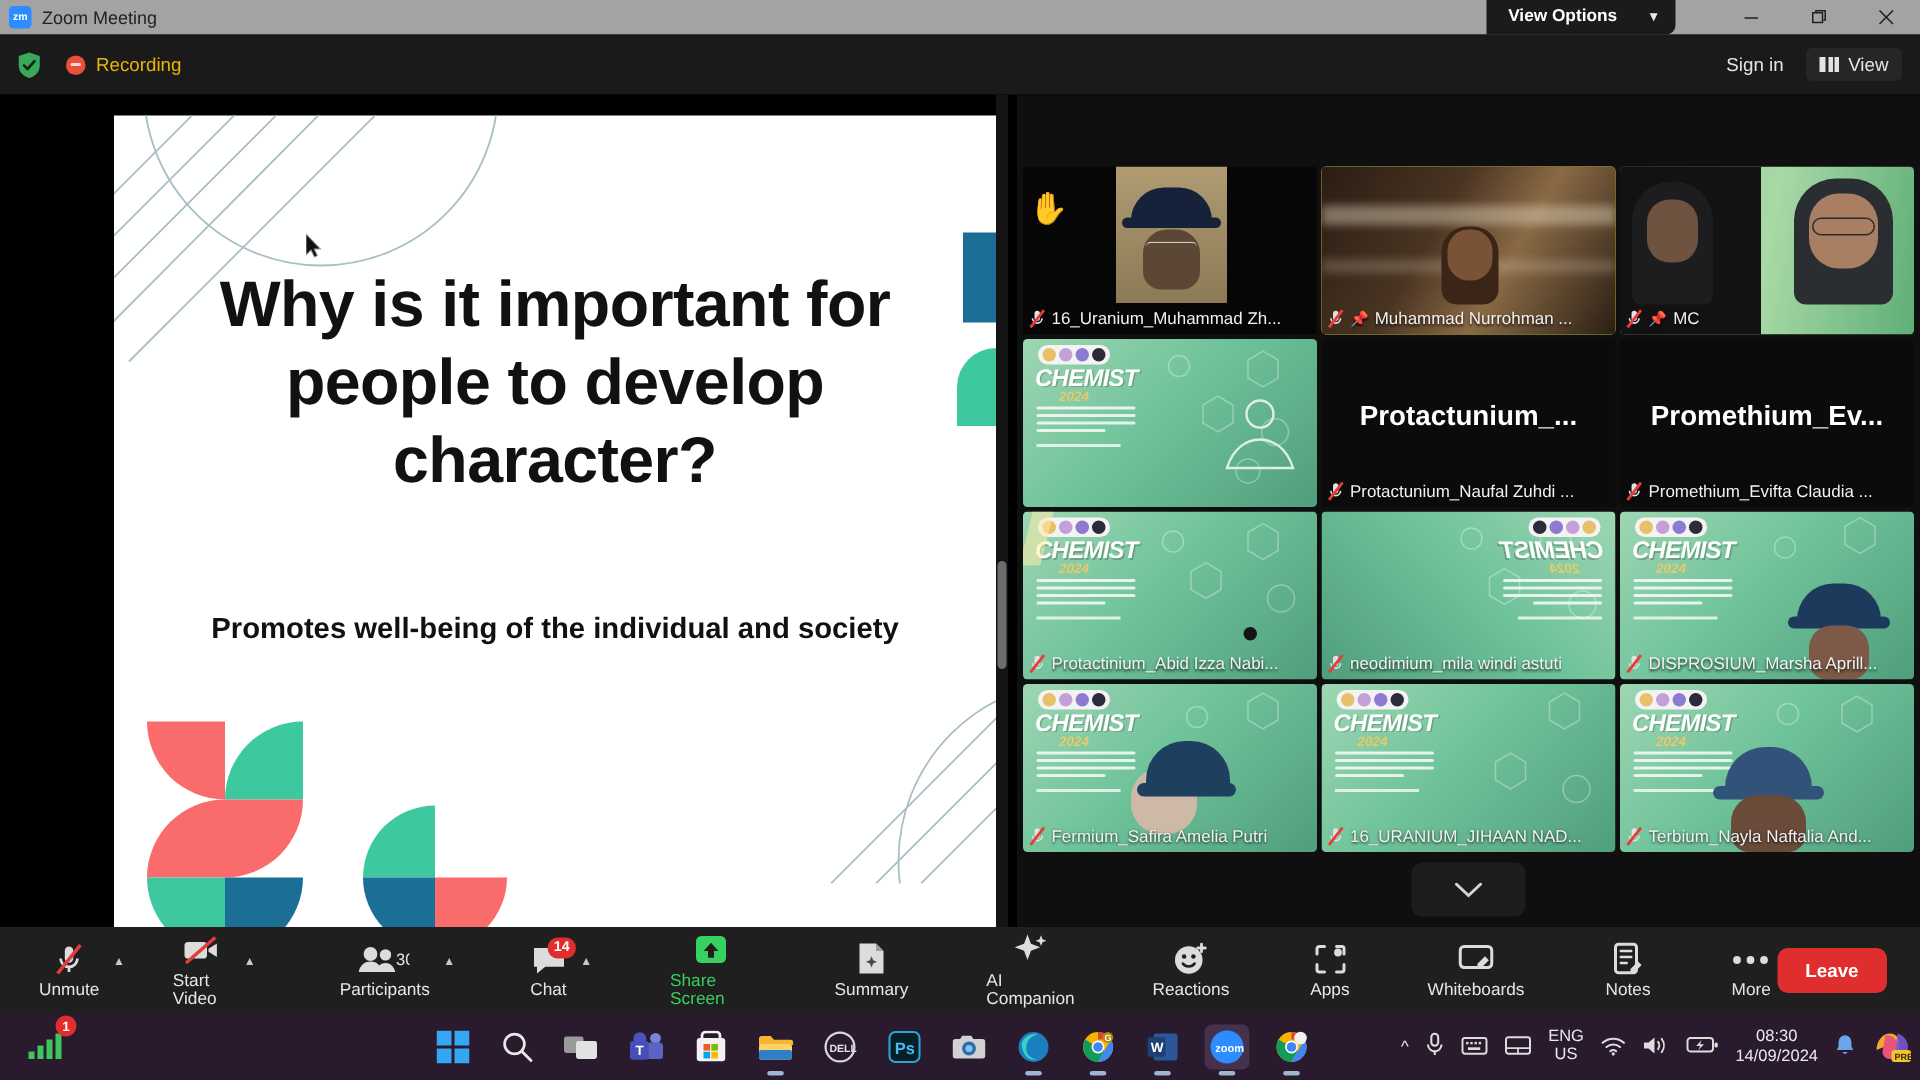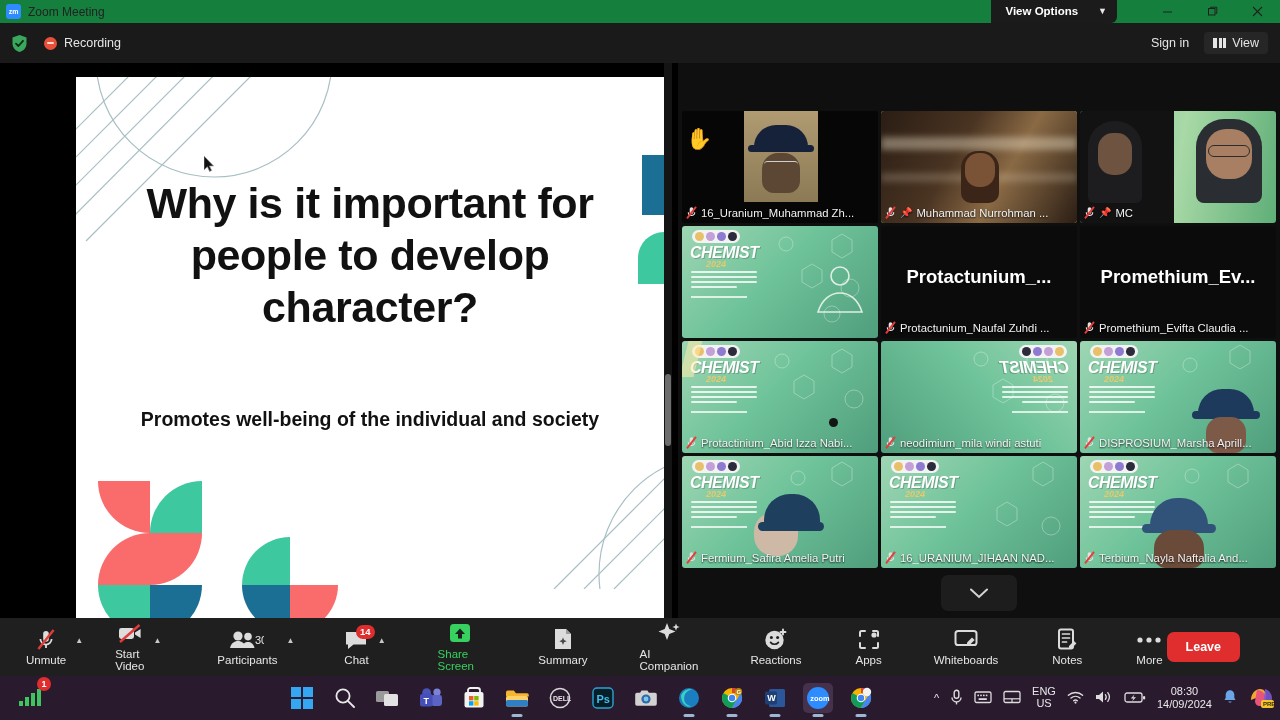--- a/index.html
+++ b/index.html
@@ -2,21 +2,21 @@
 <html><head>
 <meta charset="utf-8">
 <style>
   * { margin:0; padding:0; box-sizing:border-box; }
   html,body { width:1280px; height:720px; overflow:hidden; background:#1a1a1a;
     font-family:"Liberation Sans", sans-serif; }
   #app { position:relative; width:1280px; height:720px; }
 
   
   .titlebar { position:absolute; left:0; top:0; width:1280px; height:23px;
-    background:#15803d; display:flex; align-items:center; }
+    background:#a3a3a3; display:flex; align-items:center; }
   .tb-zoomicon { width:15px; height:15px; margin-left:6px; border-radius:3px;
     background:#2d8cff; color:#fff; font-size:7px; display:flex;
     align-items:center; justify-content:center; font-weight:bold; }
   .tb-title { font-size:12px; color:#222; margin-left:7px; }
   .tb-spacer { flex:1; }
   .tb-banner { background:#34d65f; color:#0d2a12; font-size:11.5px;
     font-weight:bold; height:23px; line-height:23px; padding:0 10px;
     white-space:nowrap; }
   .tb-viewopt { background:#1b1b1b; color:#fff; font-size:11.5px;
     font-weight:bold; height:23px; line-height:23px; padding:0 10px 0 14px;
@@ -30,21 +30,21 @@
   
   .zheader { position:absolute; left:0; top:23px; width:1280px; height:40px;
     background:#1a1a1a; display:flex; align-items:center; }
   .shield { margin-left:11px; width:17px; height:19px; position:relative; }
   .shield svg { display:block; }
   .rec { display:flex; align-items:center; gap:7px; margin-left:16px; }
   .rec-dot { width:13px; height:13px; border-radius:50%; background:#e8503a;
     position:relative; }
   .rec-dot::after { content:""; position:absolute; left:3px; top:5.2px;
     width:7px; height:2.6px; background:#ffd9d2; border-radius:1px; }
-  .rec-label { color:#e5e5e5; font-size:12.5px;text-align:center; }
+  .rec-label { color:#eab308; font-size:12.5px;text-align:center; }
   .zh-right { margin-left:auto; display:flex; align-items:center; gap:6px;
     margin-right:12px; }
   .signin { color:#e4e4e4; font-size:12.5px; padding:4px 9px; border-radius:4px; }
   .viewbtn { color:#e4e4e4; font-size:12.5px; padding:4px 9px; border-radius:4px;
     display:flex; align-items:center; gap:6px; background:#262626; }
   .vb-ico { display:flex; gap:1.5px; }
   .vb-ico i { display:block; width:3px; height:10px; background:#e4e4e4; }
   .vb-ico i.b { width:4px; height:10px; }
 
   
@@ -817,21 +817,21 @@
       <span class="ic" style="align-items:center;">
         <svg width="26" height="8" viewBox="0 0 26 8">
             <circle cx="4" cy="4" r="2.6" fill="#dcdcdc"></circle>
             <circle cx="13" cy="4" r="2.6" fill="#dcdcdc"></circle>
             <circle cx="22" cy="4" r="2.6" fill="#dcdcdc"></circle>
           </svg>
       </span>
       <span>More</span>
     </div>
 
-    <div class="leave" style="margin-left:auto;margin-right:40px;text-align:right;">Leave</div>
+    <div class="leave" style="margin-left:auto;margin-right:22px;text-align:right;">Leave</div>
   </div>
 
   <div class="taskbar">
     <div class="tb-left">
       <div class="netbadge">
         <svg width="28" height="24" viewBox="0 0 28 24">
             <g fill="#3fc45f">
               <rect x="2" y="17" width="4" height="5"></rect>
               <rect x="8" y="13" width="4" height="9"></rect>
               <rect x="14" y="9" width="4" height="13"></rect>

